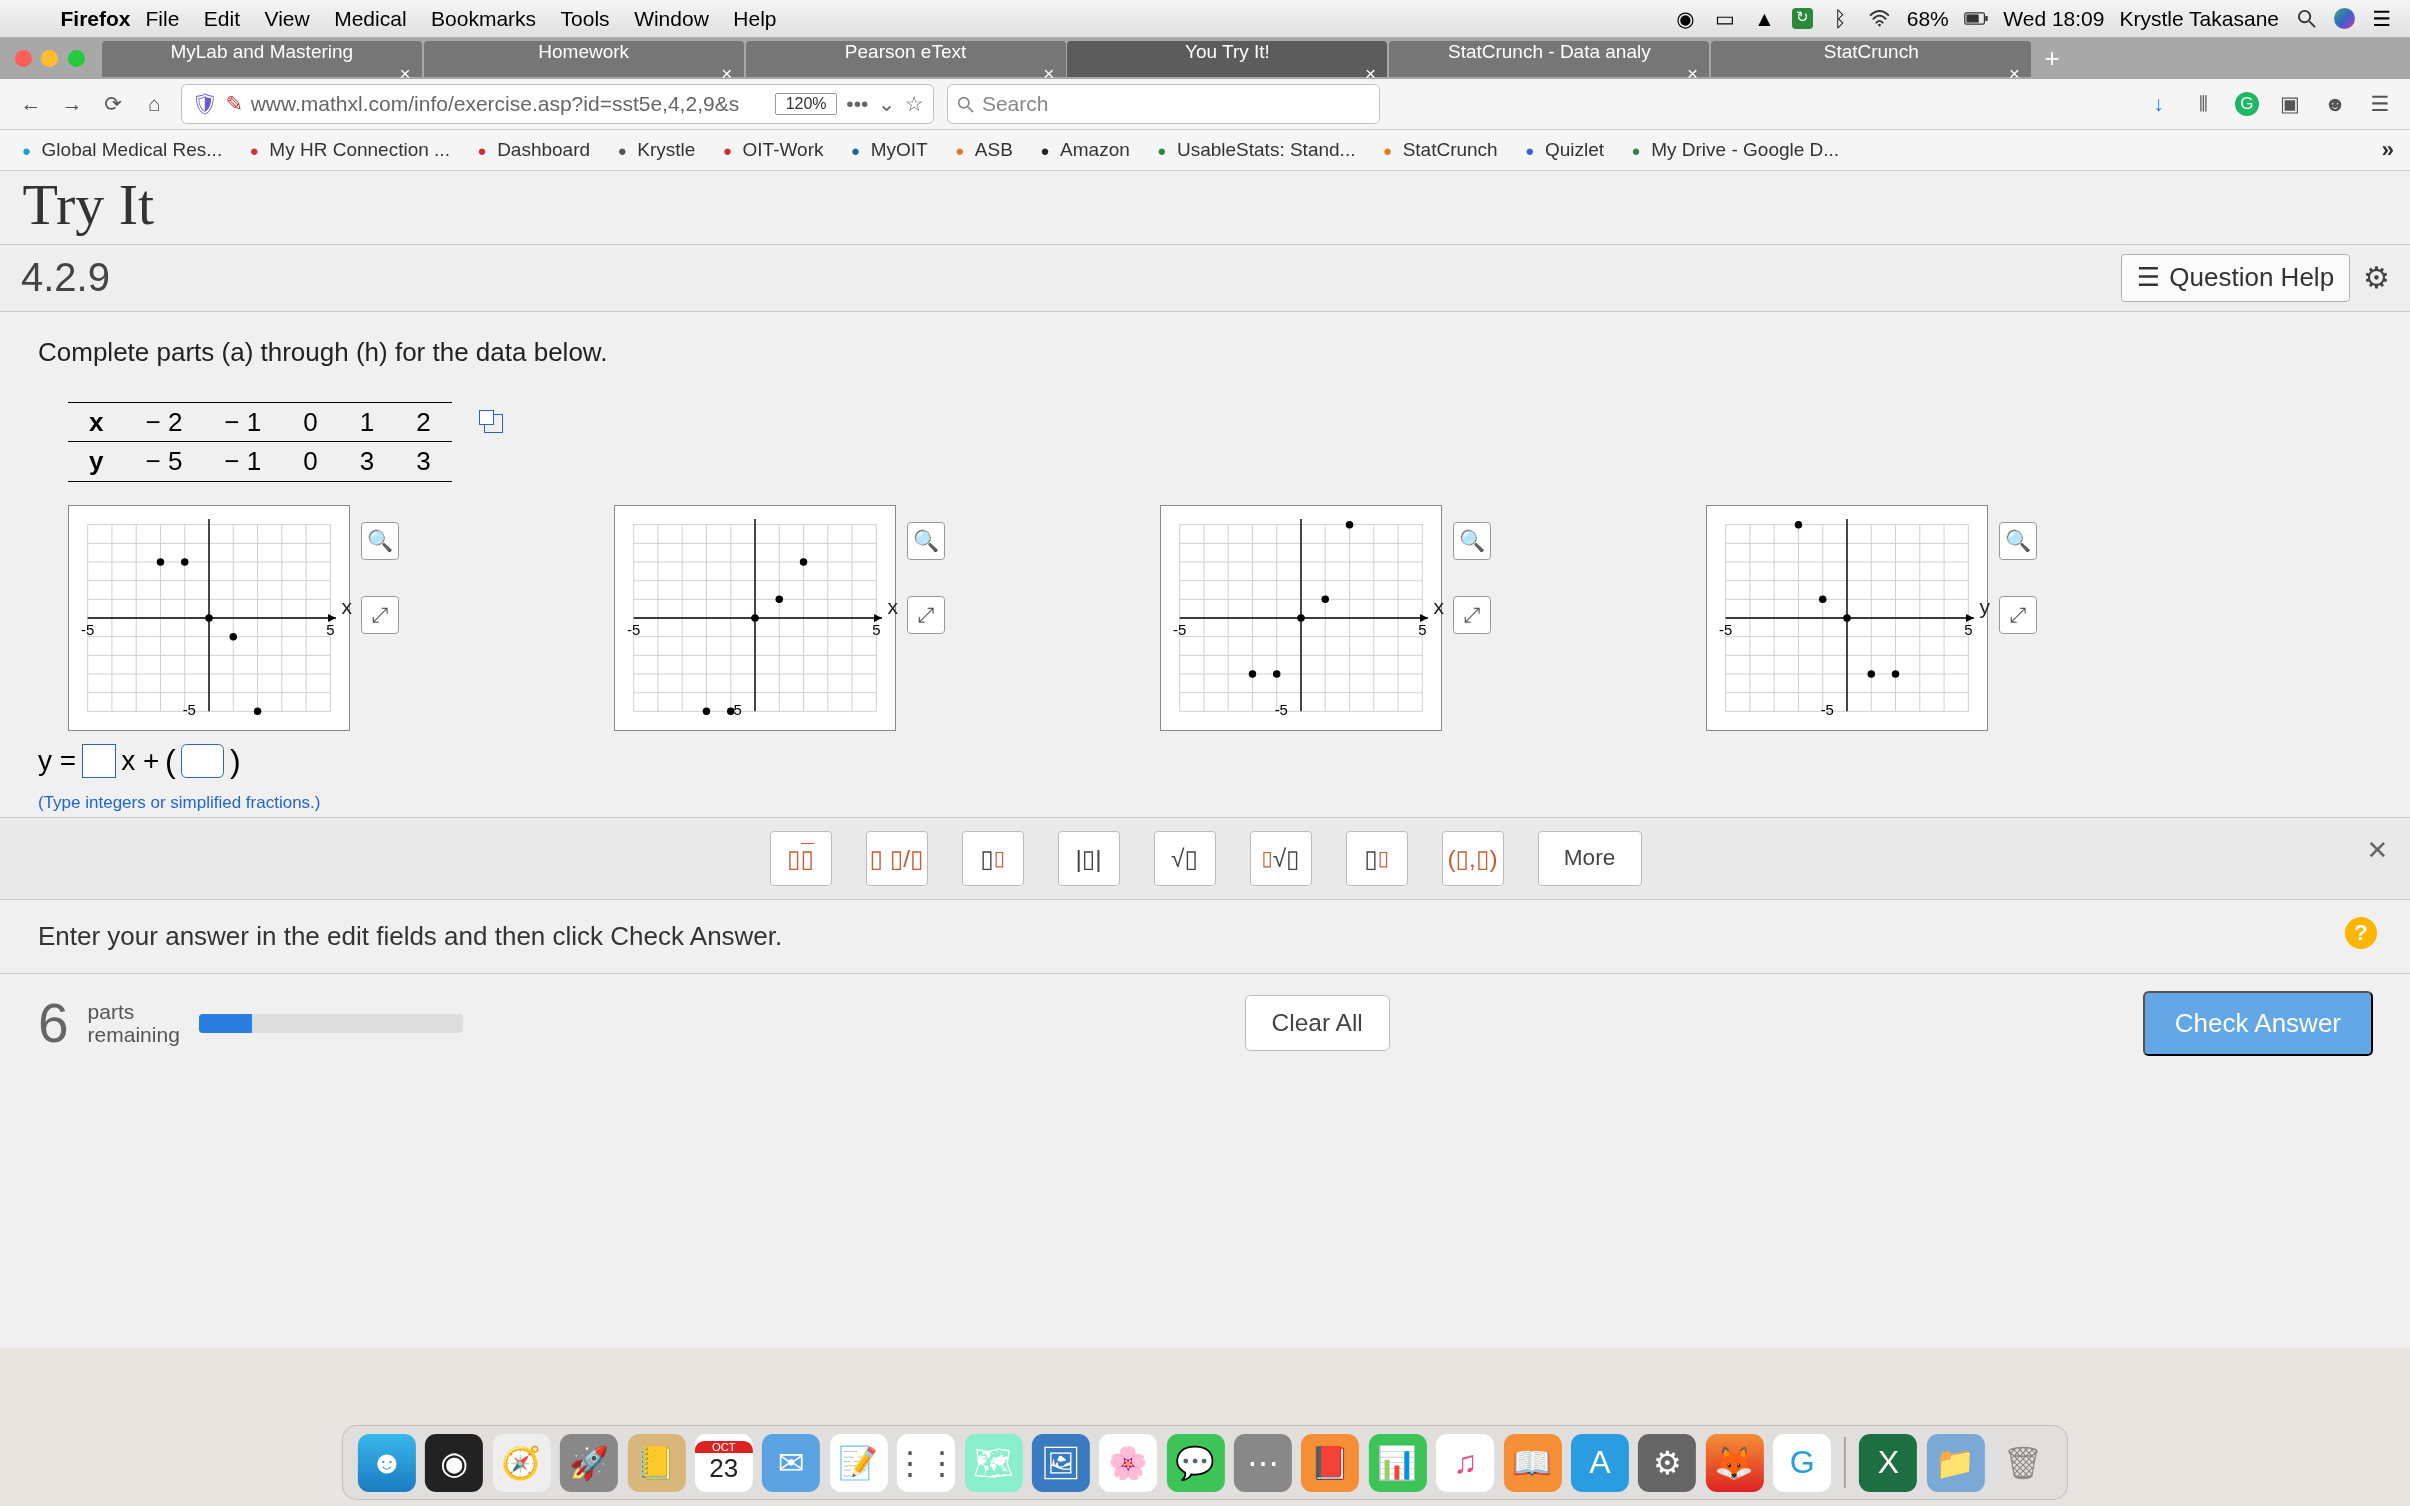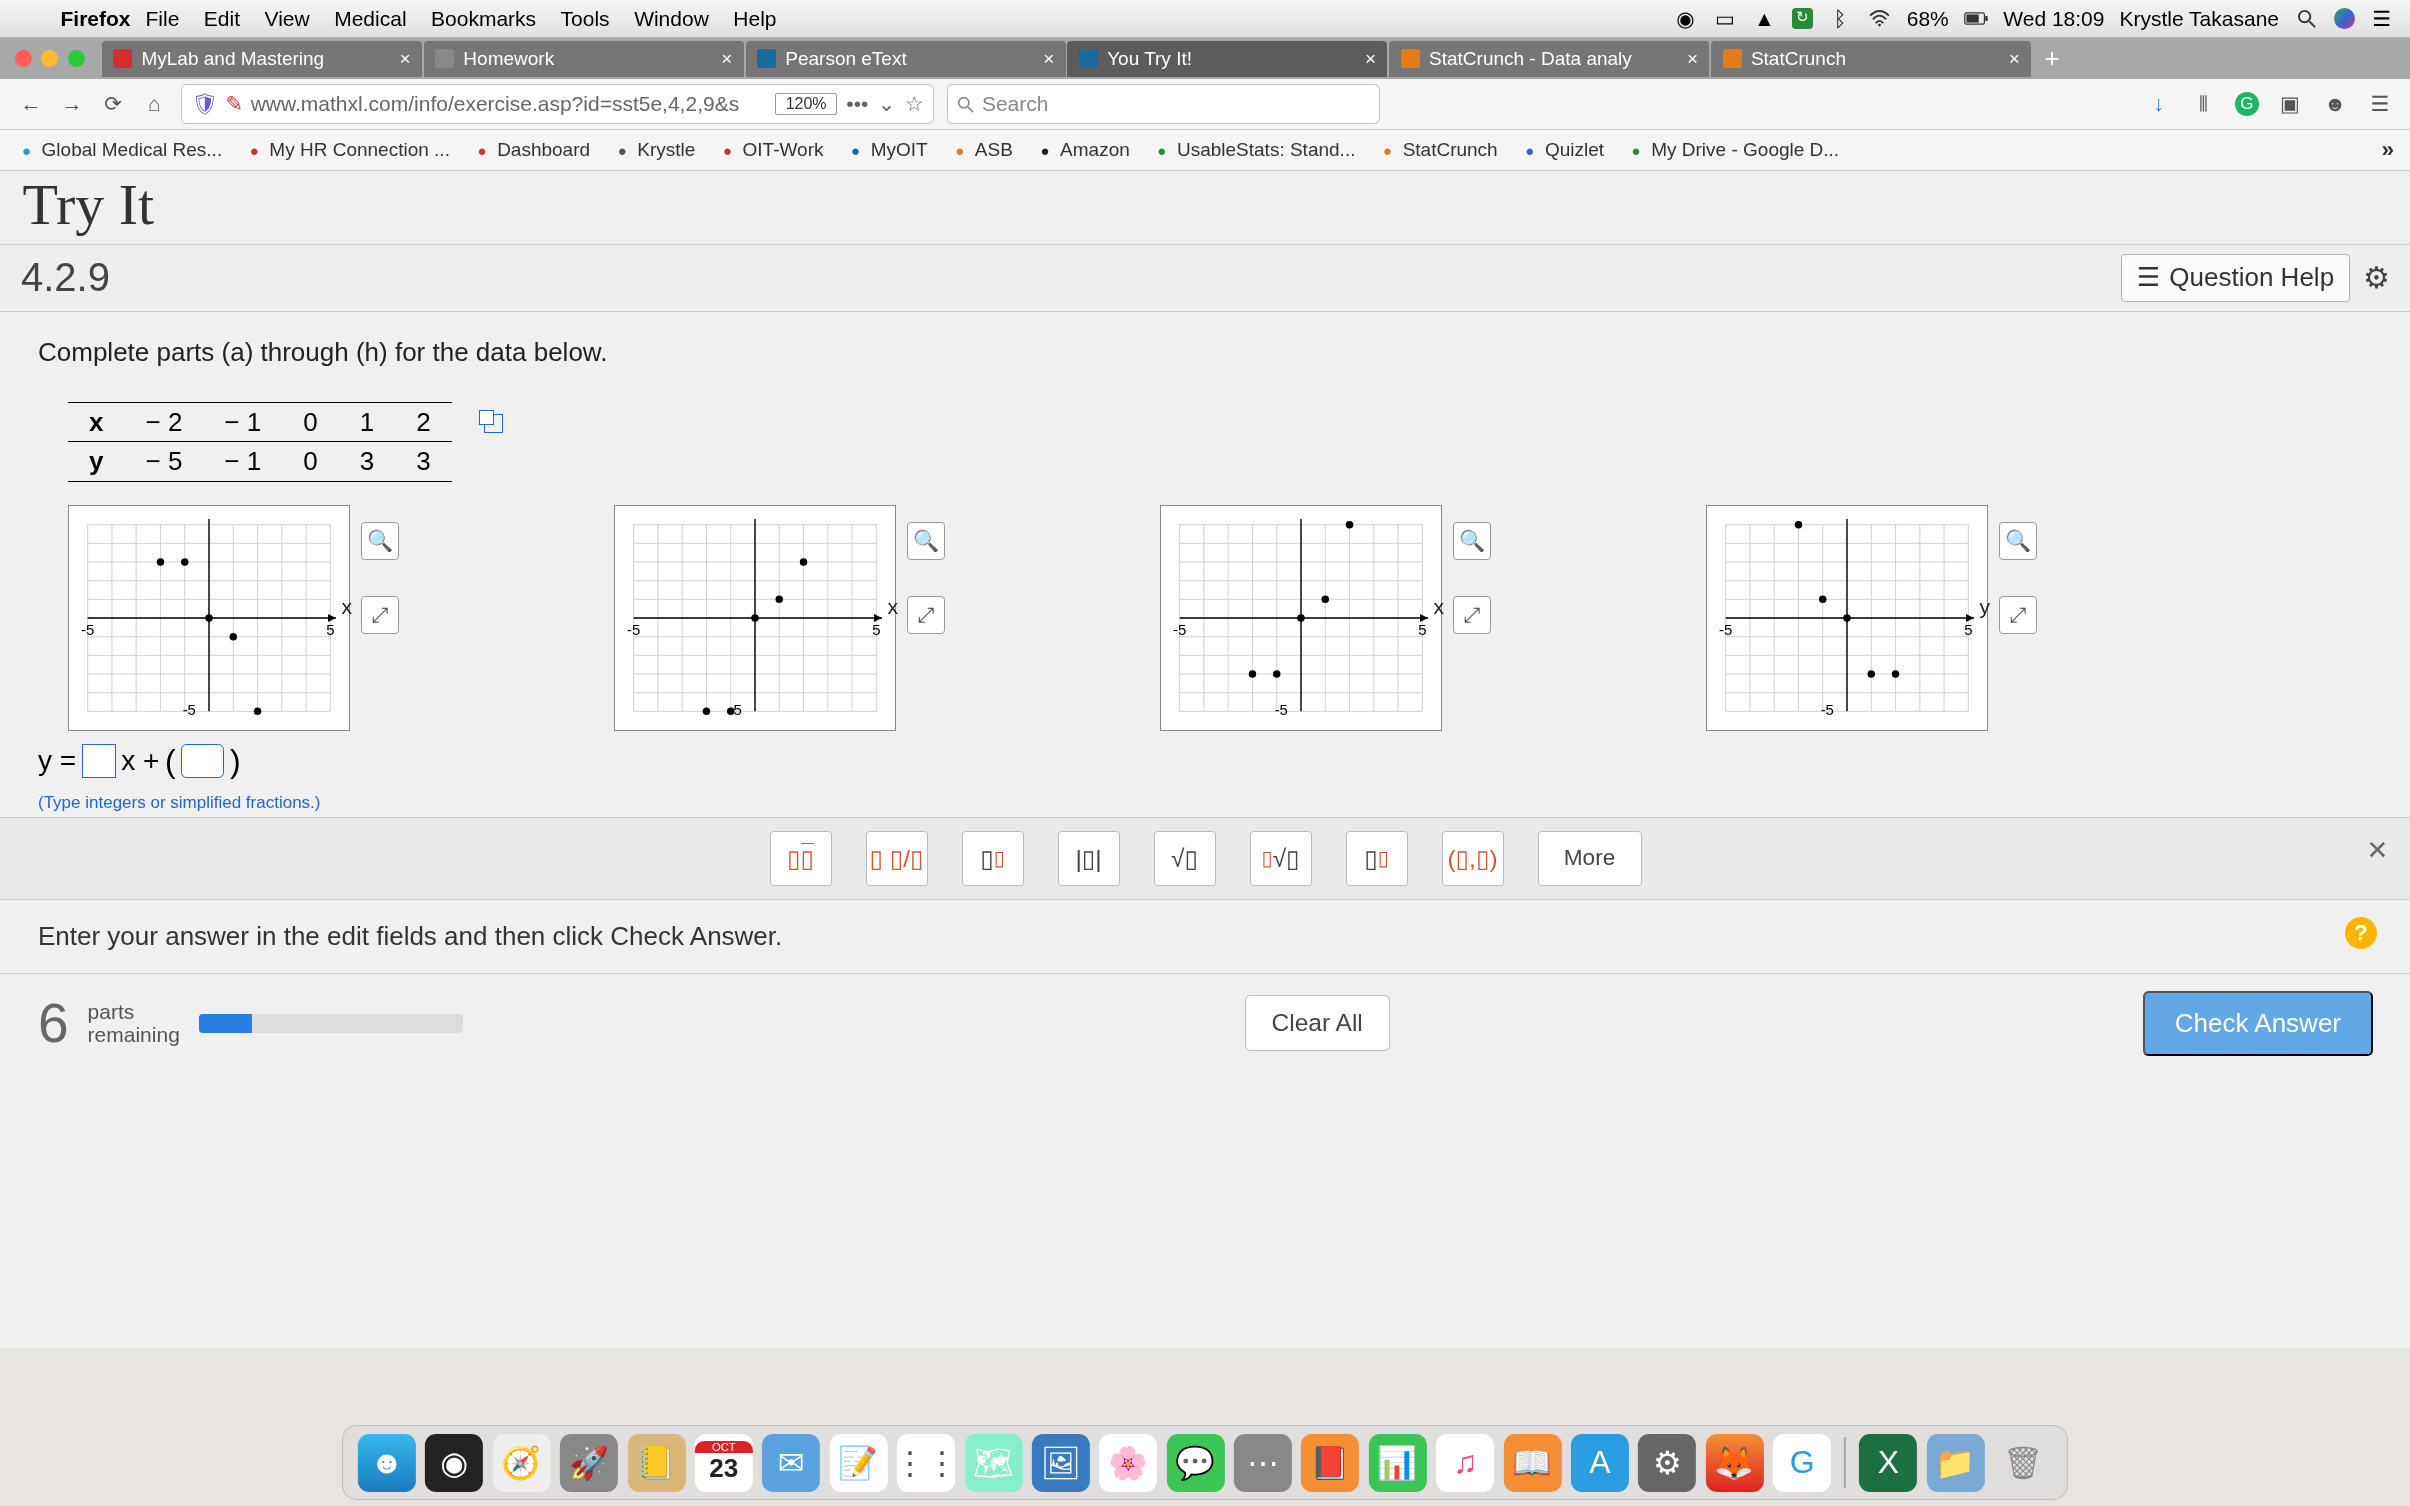--- a/index.html
+++ b/index.html
@@ -12,21 +12,21 @@
 .menubar .menu-item { margin-right: 24.5px; cursor: default; }
 .menubar .right { margin-left: auto; display: flex; align-items: center; gap: 15px; }
 .menubar .right .status-icon { display: inline-flex; width: 24.5px; justify-content: center; }
 
 
 .browser { background: #a8a8a8; }
 .tabstrip { height: 41px; display: flex; align-items: center; padding-left: 7.5px; background: #a8a8a8; }
 .traffic { display: flex; gap: 9.4px; margin: 0 17px 0 7.5px; }
 .tl { width: 17px; height: 17px; border-radius: 50%; }
 .tl.red { background: #ff5f56; } .tl.yel { background: #ffbd2e; } .tl.grn { background: #27c93f; }
-.tab { height: 36px; display: flex; align-items: center; background: #767676; color: #fff; border-radius: 3.8px 3.8px 0 0; margin-right: 1.9px; padding: 0 11.3px; min-width: 320px; position: relative; font-size: 19px; }
+.tab { height: 36px; display: flex; align-items: center; background: #767676; color: #fff; border-radius: 3.8px 3.8px 0 0; margin-right: 1.9px; padding: 0 11.3px; min-width: 320px; position: relative; font-size: 19px; flex-direction: column; }
 .tab.active { background: #5c5c5c; }
 .tab .favicon { width: 19px; height: 19px; margin-right: 9.4px; display: inline-flex; align-items: center; justify-content: center; border-radius: 2.8px; font-size: 13px; }
 .tab .close { margin-left: auto; font-size: 19px; }
 .newtab { color: #fff; font-size: 26px; padding: 0 11.3px; }
 
 .navbar { height: 51px; background: #f5f5f5; display: flex; align-items: center; padding: 0 17px; gap: 13px; border-bottom: 0.9px solid #ccc; }
 .nav-btn { width: 28px; height: 28px; display: inline-flex; align-items: center; justify-content: center; color: #555; font-size: 21px; }
 .urlbar { flex: 0 0 753px; height: 40px; background: #fff; border: 0.9px solid #c0c0c0; border-radius: 5.6px; display: flex; align-items: center; padding: 0 9.4px; font-size: 21px; color: #666; }
 .urlbar .shield { color: #6a5acd; margin-right: 7.5px; }
 .urlbar .zoom { margin-left: auto; border: 0.9px solid #999; border-radius: 2px; padding: 0.9px 9.4px; font-size: 16px; color: #333; }
@@ -531,21 +531,21 @@
 </div>
 
 <div class="dock">
   <div class="dicon" style="background:linear-gradient(#3ab7ec,#1a7bc0)">☻</div>
   <div class="dicon" style="background:#222">◉</div>
   <div class="dicon" style="background:#eee;color:#2a7de1">🧭</div>
   <div class="dicon" style="background:#888">🚀</div>
   <div class="dicon" style="background:#d9b77a">📒</div>
   <div class="dicon" style="background:#fff;color:#d22;flex-direction:column;font-size:11.3px">
     <div style="background:#d22;color:#fff;width:100%;text-align:center;border-radius:9.4px 9.4px 0 0">OCT</div>
-    <div style="color:#222;font-size:26px;font-weight:700">23</div>
+    <div style="color:#222;font-size:26px;font-weight:400">23</div>
   </div>
   <div class="dicon" style="background:#5aa3e0">✉</div>
   <div class="dicon" style="background:#fff;color:#f7c948">📝</div>
   <div class="dicon" style="background:#fff;color:#555">⋮⋮</div>
   <div class="dicon" style="background:#8ec">🗺</div>
   <div class="dicon" style="background:#3a7ac0">🖼</div>
   <div class="dicon" style="background:#fff">🌸</div>
   <div class="dicon" style="background:#3dc456">💬</div>
   <div class="dicon" style="background:#888">⋯</div>
   <div class="dicon" style="background:#f58f35">📕</div>

